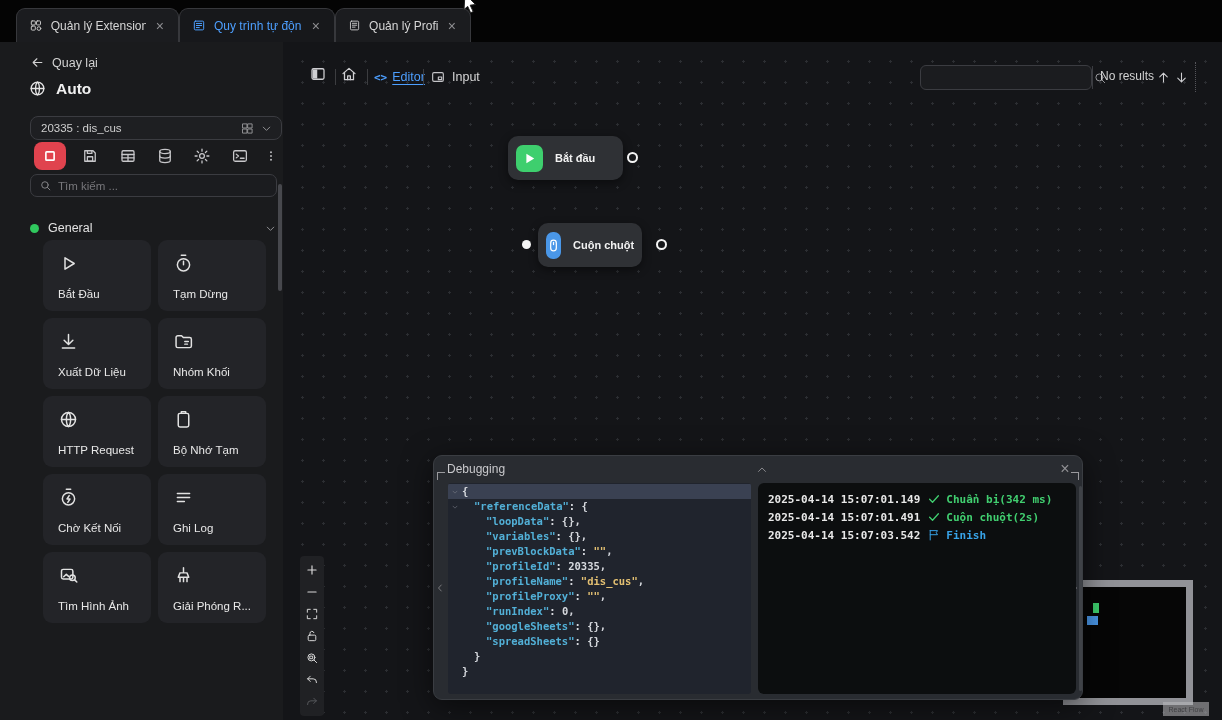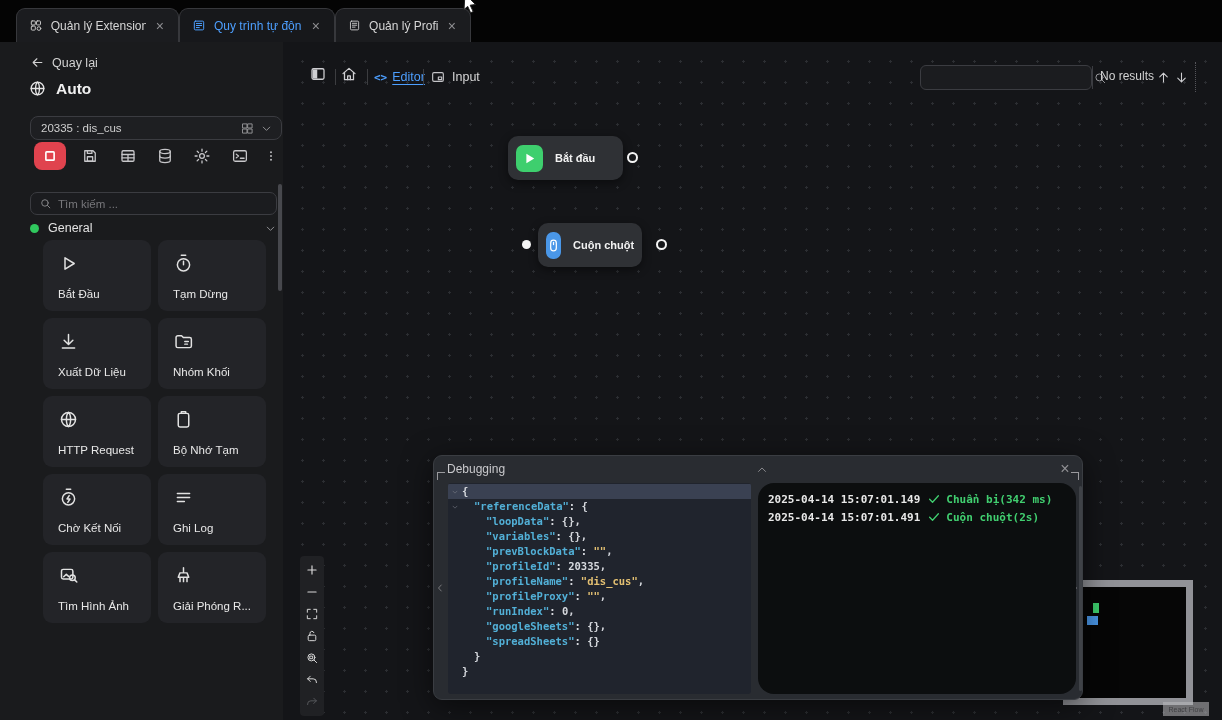--- a/index.html
+++ b/index.html
@@ -36,21 +36,21 @@
             align-items:center; padding:0 8px 0 10px; font-size:11.5px; color:#cfcfcf;margin-top:8px; }
   .profile-select .grow { flex:1; }
   .profile-select .icn { width:13px; height:13px; color:#97979b; margin-left:6px; }
   .icon-row { position:absolute; left:34px; top:100px; width:244px; height:28px;
               display:flex; align-items:center; justify-content:space-between; }
   .tool-btn { width:26px; height:26px; display:flex; align-items:center; justify-content:center;
               color:#c7c7ca; border-radius:7px; }
   .tool-btn .icn { width:18px; height:18px; }
   .tool-btn.danger { width:32px; height:28px; background:#e0434e; color:#fff; border-radius:8px; }
   .tool-btn.kebab { width:14px; }
-  .side-search { position:absolute; left:30px; top:150px; width:247px; height:23px;
+  .side-search { position:absolute; left:30px; top:132px; width:247px; height:23px;
                  border:1px solid #3b3c41; border-radius:7px; background:#1b1c1f;
                  display:flex; align-items:center; padding:0 8px; gap:6px; }
   .side-search .icn { width:13px; height:13px; color:#8a8a8e; flex:none; }
   .side-search input { flex:1; background:transparent; border:none; outline:none;
                  color:#cfcfcf; font-size:11.5px; font-family:"Liberation Sans", sans-serif; }
   .side-search input::placeholder { color:#77777b; }
   .section-row { position:absolute; left:30px; top:177px; width:247px; height:18px;
                  display:flex; align-items:center; gap:9px; font-size:12.5px; color:#e2e2e2; }
   .dot { width:9px; height:9px; border-radius:50%; }
   .section-row .icn { width:13px; height:13px; color:#97979b; margin-left:auto; }
@@ -132,21 +132,21 @@
   .json-line.hl { background:#3a4152; }
   .json-gutter { width:14px; flex:none; color:#7d828c; display:flex; align-items:center; justify-content:center; }
   .json-gutter .icn { width:8px; height:8px; }
   .tk-punct { color:#d6d9de; }
   .tk-key { color:#52b0d7; }
   .tk-str { color:#e3c072; }
   .tk-num { color:#d6d9de; }
   .dbg-scroll { position:absolute; left:645px; top:30px; width:3px; height:205px; background:#3f4247; border-radius:2px; }
 
   .log-pane { position:absolute; left:324px; top:27px; width:318px; height:211px; background:#0c0e0f;
-              border-radius:16px; padding:7px 10px; font-family:"DejaVu Sans Mono", monospace;
+              border-radius:6px; padding:7px 10px; font-family:"DejaVu Sans Mono", monospace;
               font-size:11px; font-weight:600; overflow:hidden; }
   .log-line { display:flex; align-items:center; height:18px; white-space:pre; }
   .log-time { color:#e8e8e8; }
   .log-icn { width:14px; height:14px; margin:0 5px 0 7px; flex:none; }
   .log-line.success .log-icn, .log-line.success .log-msg { color:#41cf70; }
   .log-line.info .log-icn, .log-line.info .log-msg { color:#38a3e8; }
 
   .cursor { position:absolute; left:461px; top:-4px; width:18px; height:20px; z-index:50; }
 
   .icn svg, .bicon svg, .ticon svg, .nicon .icn svg, .log-icn svg { width:100%; height:100%; display:block; }
@@ -583,20 +583,24 @@
           <div class="json-line"><span class="json-gutter"></span><span style="padding-left: 12px;"><span class="tk-punct">}</span></span></div>
           <div class="json-line"><span class="json-gutter"></span><span style="padding-left: 0px;"><span class="tk-punct">}</span></span></div>
         </div>
       <div class="log-pane" id="log-list">
           <div class="log-line success"><span class="log-time">2025-04-14 15:07:01.149</span><span class="log-icn"><svg viewBox="0 0 24 24" fill="none" stroke="currentColor" stroke-width="2.2" stroke-linecap="round" stroke-linejoin="round">
                 <path d="M4.5 12.5l5 5 10-11"></path>
               </svg></span><span class="log-msg">Chuẩn bị(342 ms)</span></div>
           <div class="log-line success"><span class="log-time">2025-04-14 15:07:01.491</span><span class="log-icn"><svg viewBox="0 0 24 24" fill="none" stroke="currentColor" stroke-width="2.2" stroke-linecap="round" stroke-linejoin="round">
                 <path d="M4.5 12.5l5 5 10-11"></path>
               </svg></span><span class="log-msg">Cuộn chuột(2s)</span></div>
+          <div class="log-line info"><span class="log-time">2025-04-14 15:07:03.542</span><span class="log-icn"><svg viewBox="0 0 24 24" fill="none" stroke="currentColor" stroke-width="1.7" stroke-linecap="round" stroke-linejoin="round">
+                <path d="M5.5 20.5V4"></path>
+                <path d="M5.5 4.5H18l-2.2 3.5L18 11.5H5.5"></path>
+              </svg></span><span class="log-msg">Finish</span></div>
         </div>
       <span class="dbg-scroll"></span>
     </div>
 
   </div>
 
   <span class="cursor">
     <svg viewBox="0 0 18 20">
         <path d="M4 -2 L14.5 8.5 L9.2 9.2 L12.2 15.6 L9.6 16.8 L6.7 10.4 L3 13.5 Z" fill="#fff" stroke="#222" stroke-width="1"></path>
       </svg>

